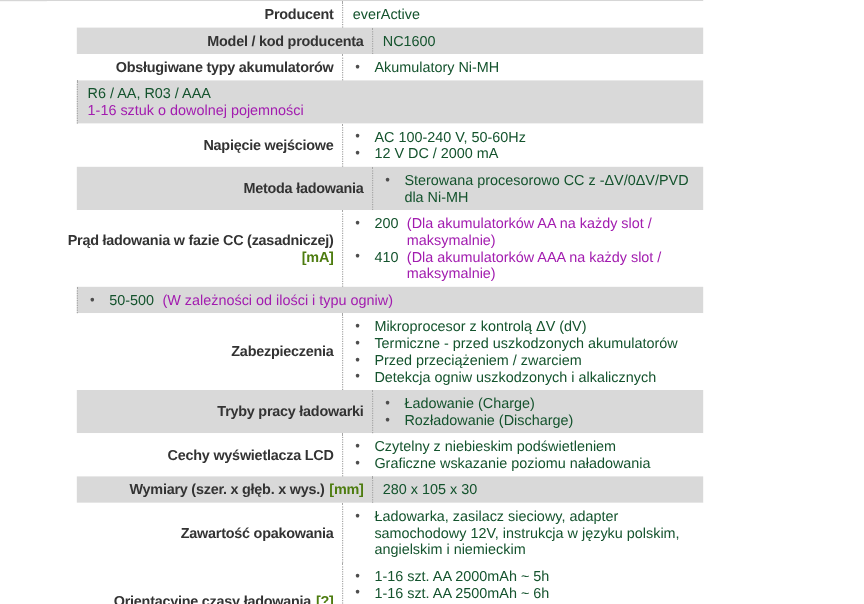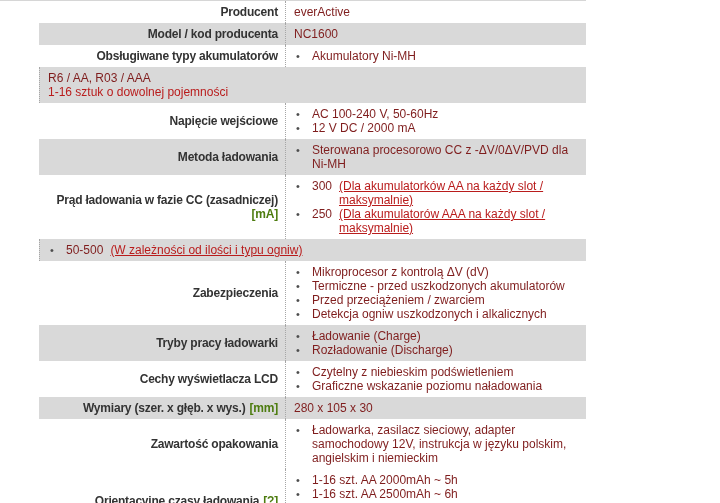--- a/index.html
+++ b/index.html
@@ -15,21 +15,21 @@
     box-sizing:border-box;
     border-top:1px solid #d6d6d6;
     border-bottom:1px solid #d6d6d6;
     padding-left:39px;
   }
   .row{
     display:flex;
     align-items:stretch;
     background:#ffffff;
   }
-  .row.shade{ background:#d9d9d9; }
+  .row.shade{ background:#d9d9d9;margin-left:25px; }
   .label-cell{
     flex:0 0 246px;
     box-sizing:border-box;
     display:flex;
     align-items:center;
     justify-content:flex-end;
     padding:4px 7px 4px 6px;
   }
   .label-inner{
     width:100%;
@@ -57,23 +57,23 @@
     min-height:22px;
   }
   .line{ display:flex; align-items:flex-start; }
   .bullet{
     flex:0 0 16px;
     color:#4d4d4d;
     padding-left:2px;
     font-size:11px;
     line-height:14px;
   }
-  .val{ color:#7f1d1d; }
-  .muted{ color:#b91c1c; }
-  .val + .muted{ margin-left:7px;text-decoration:underline; }
+  .val{ color:#14532d; }
+  .muted{ color:#a21caf; }
+  .val + .muted{ margin-left:7px; }
 </style>
 </head>
 <body>
 
 <div class="spec-table">
   <div class="row">
     <div class="label-cell">
       <div class="label-inner">
         <span class="label-text">Producent</span>
       </div>
@@ -157,27 +157,27 @@
 
   <div class="row">
     <div class="label-cell">
       <div class="label-inner">
         <span class="label-text">Prąd ładowania w fazie CC (zasadniczej)</span><span class="label-suffix">[mA]</span>
       </div>
     </div>
     <div class="value-cell">
         <div class="line">
           <span class="bullet">•</span>
-          <span class="val">300</span>
+          <span class="val">200</span>
           <span class="muted">(Dla akumulatorków AA na każdy slot / maksymalnie)</span>
         </div>
         <div class="line">
           <span class="bullet">•</span>
-          <span class="val">250</span>
-          <span class="muted">(Dla akumulatorów AAA na każdy slot / maksymalnie)</span>
+          <span class="val">410</span>
+          <span class="muted">(Dla akumulatorków AAA na każdy slot / maksymalnie)</span>
         </div>
       </div>
   </div>
 
   <div class="row shade">
     <div class="value-cell">
         <div class="line">
           <span class="bullet">•</span>
           <span class="val">50-500</span>
           <span class="muted">(W zależności od ilości i typu ogniw)</span>

